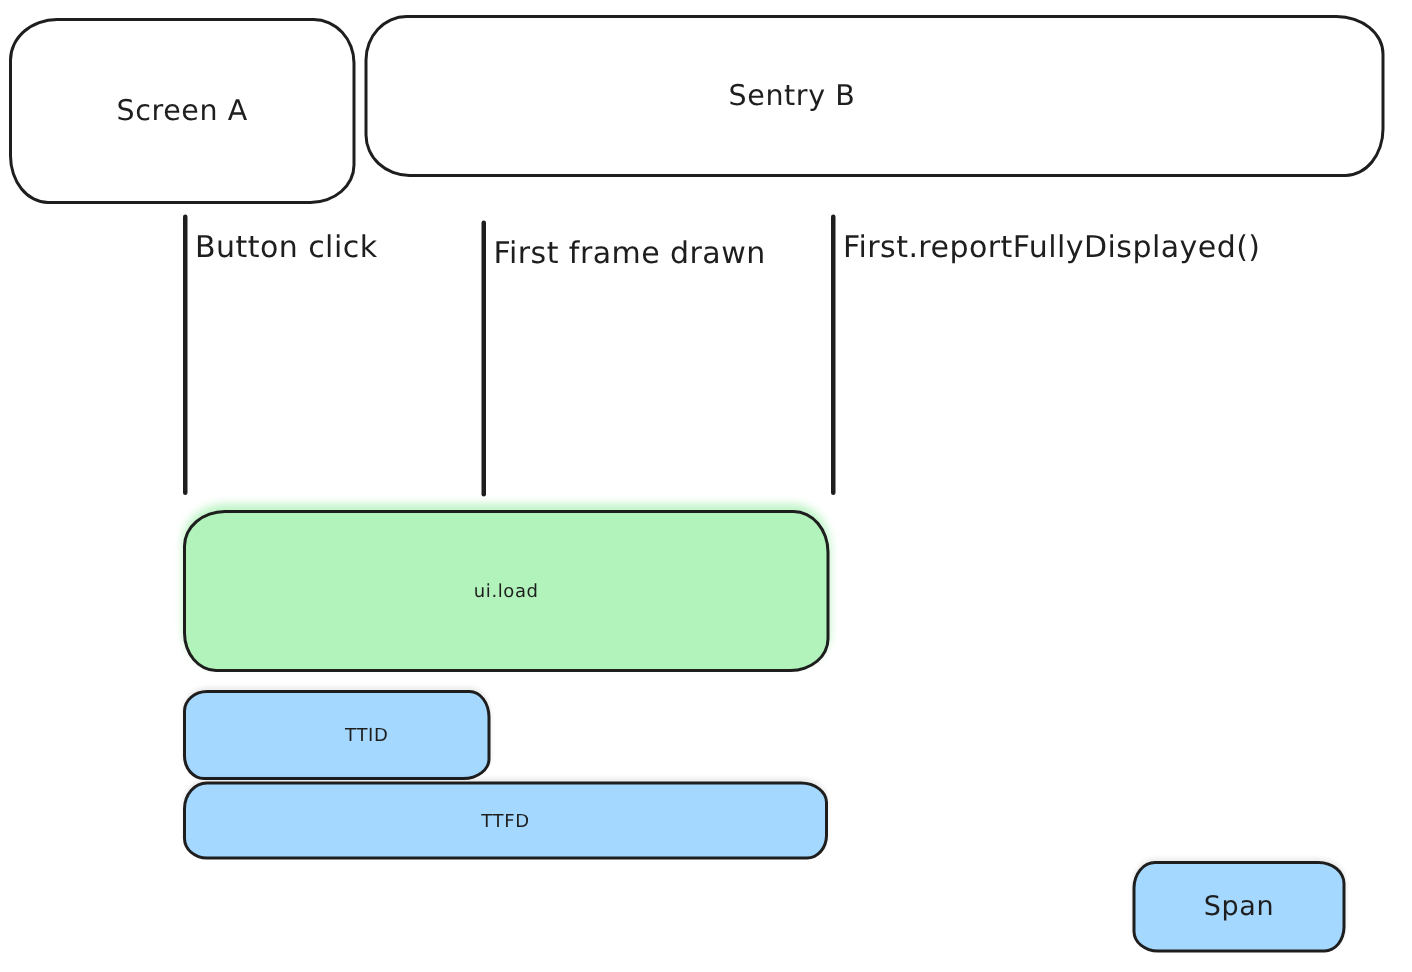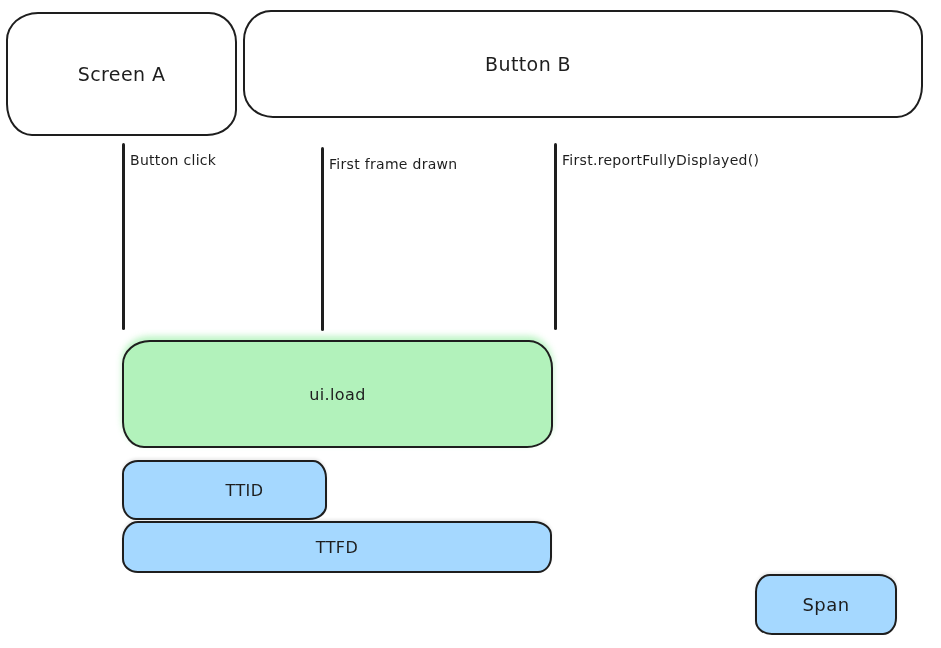--- a/index.html
+++ b/index.html
@@ -47,35 +47,35 @@
     position: absolute;
     left: 0; top: 0;
     width: 2.5px; height: 100%;
     background: var(--stroke);
     border-radius: 2px;
   }
   .event .event-label {
     position: absolute;
     left: 8px; top: 9px;
     white-space: nowrap;
-    font-size: 14px;
+    font-size: 20px;
     letter-spacing: 0.3px;
   }
   .event-1 { left: 122px; }
   .event-2 { left: 321px; top: 147px; height: 184px; }
   .event-3 { left: 554px; }
 
   
   .bar {
     position: absolute;
     border: 2.5px solid var(--stroke);
     display: flex;
     align-items: center;
     justify-content: center;
-    font-size: 16px;
+    font-size: 12px;
     letter-spacing: 0.4px;
   }
   .bar.transaction {
     background: var(--transaction-fill);
     box-shadow: 0 -4px 6px 0 rgba(178, 242, 187, 0.85);
   }
   .bar.span {
     background: var(--span-fill);
     box-shadow: 0 -2px 3px 0 rgba(0, 0, 0, 0.08);
   }
@@ -118,21 +118,21 @@
 </style>
 </head>
 <body>
 
 <div class="canvas">
 
   <div class="screen screen-a">
     <span>Screen A</span>
   </div>
   <div class="screen screen-b">
-    <span>Button B</span>
+    <span>Sentry B</span>
   </div>
 
   <div class="event event-1">
     <div class="tick"></div>
     <span class="event-label">Button click</span>
   </div>
   <div class="event event-2">
     <div class="tick"></div>
     <span class="event-label">First frame drawn</span>
   </div>

